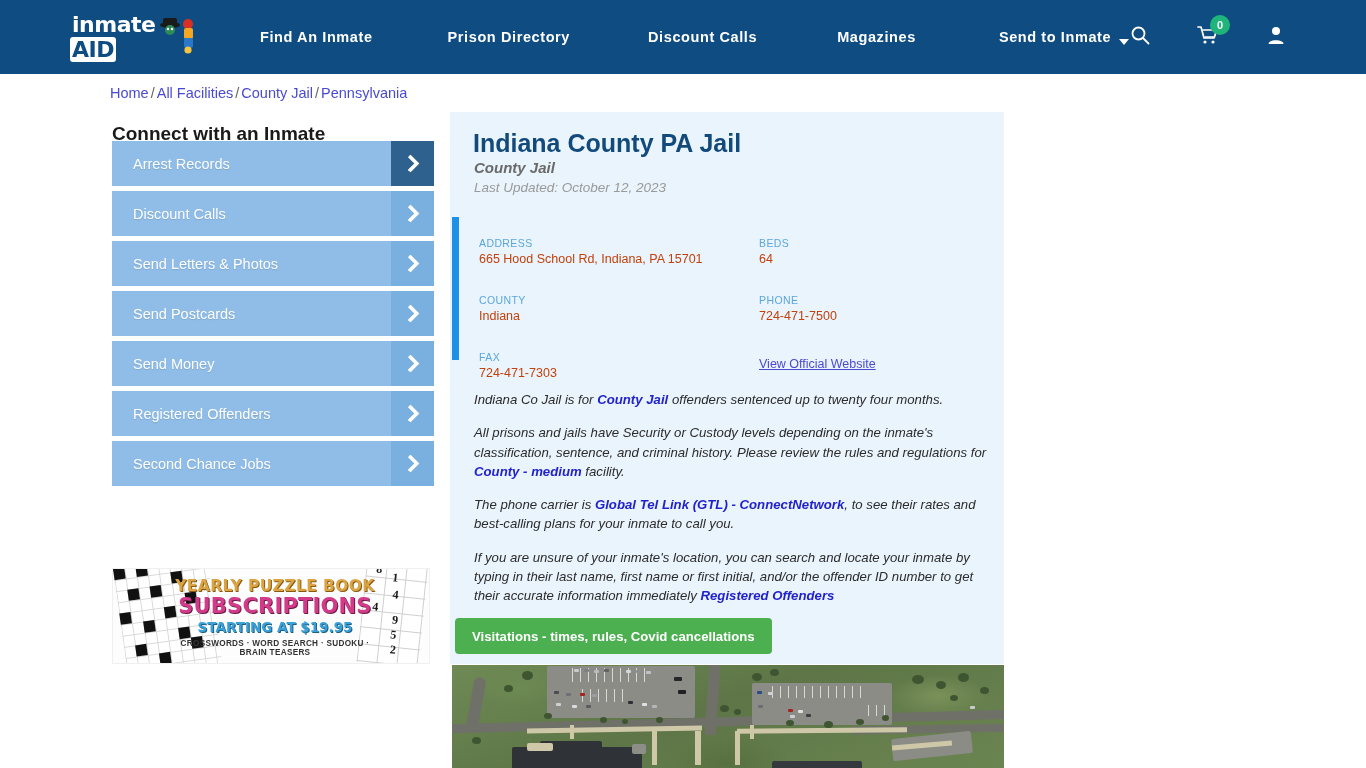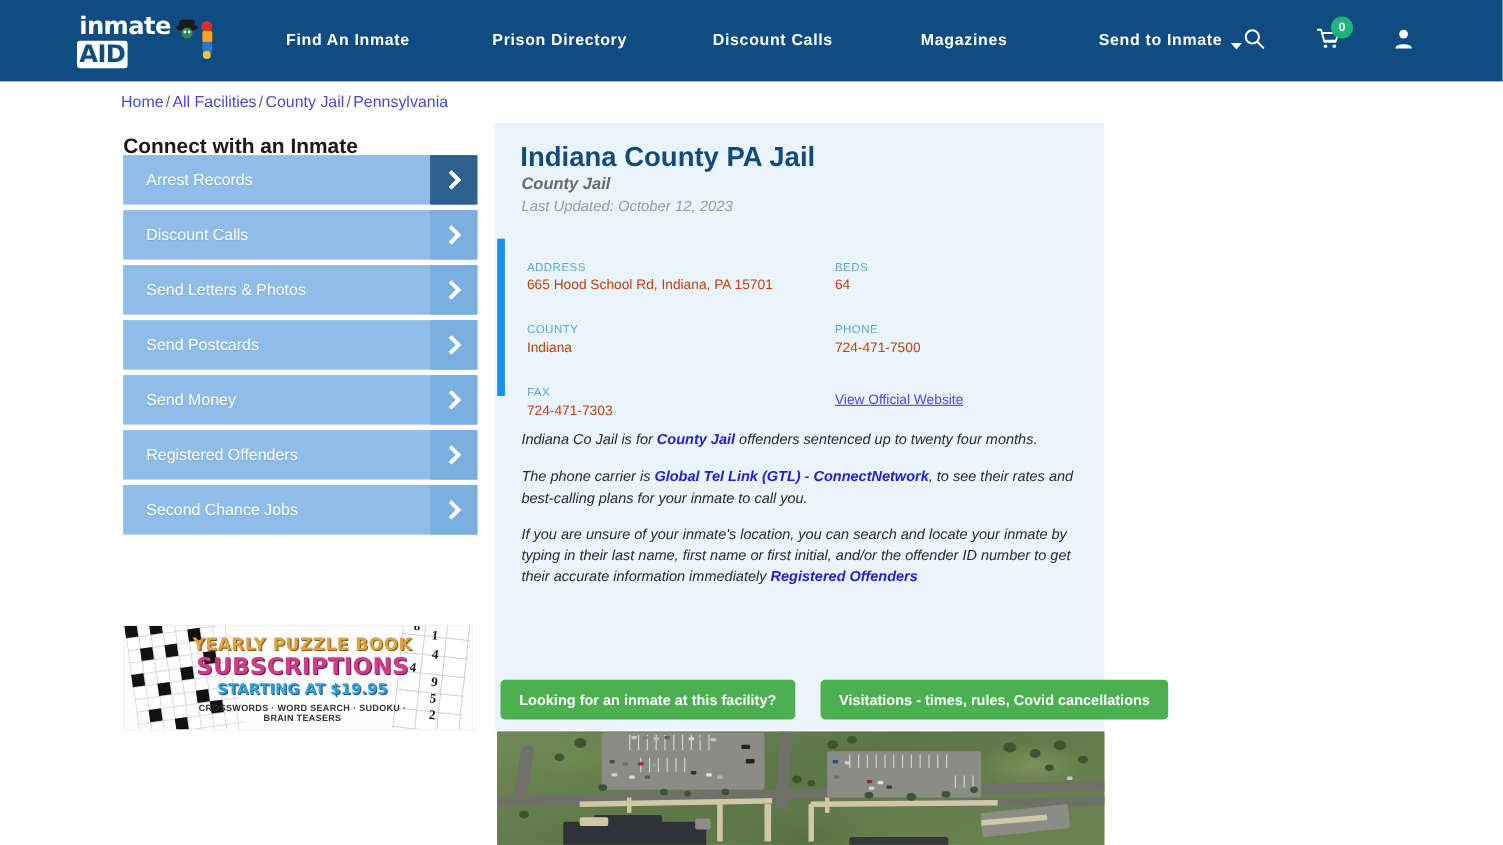--- a/index.html
+++ b/index.html
@@ -439,28 +439,28 @@
       <div>
         <div class="info-label"></div>
         <a class="info-link">View Official Website</a>
       </div>
 
     </div>
   </div>
 
   <div class="body-text">
     <p><span>Indiana Co Jail is for </span><a>County Jail</a><span> offenders sentenced up to twenty four months.</span></p>
+    <p><span>All prisons and jails have Security or Custody levels depending on the inmate's classification, sentence, and criminal history. Please review the rules and regulations for </span><a>County - medium</a><span> facility.</span></p>
     <p><span>The phone carrier is </span><a>Global Tel Link (GTL) - ConnectNetwork</a><span>, to see their rates and best-calling plans for your inmate to call you.</span></p>
     <p><span>If you are unsure of your inmate's location, you can search and locate your inmate by typing in their last name, first name or first initial, and/or the offender ID number to get their accurate information immediately </span><a>Registered Offenders</a></p>
   </div>
 
 </div>
 
 <div class="btn-row">
-  <button class="btn-green btn-gap">Looking for an inmate at this facility?</button>
   <button class="btn-green">Visitations - times, rules, Covid cancellations</button>
 </div>
 
 <div class="aerial">
   <div class="grass"></div>
 
   <div class="road" style="left:-10px;top:52px;width:580px;height:9px;transform:rotate(-1.5deg)"></div>
   <div class="road" style="left:18px;top:12px;width:12px;height:54px;border-radius:6px;transform:rotate(10deg)"></div>
   <div class="road" style="left:255px;top:0px;width:11px;height:70px;transform:rotate(4deg)"></div>
   <div class="road" style="left:30px;top:58px;width:120px;height:7px"></div>

